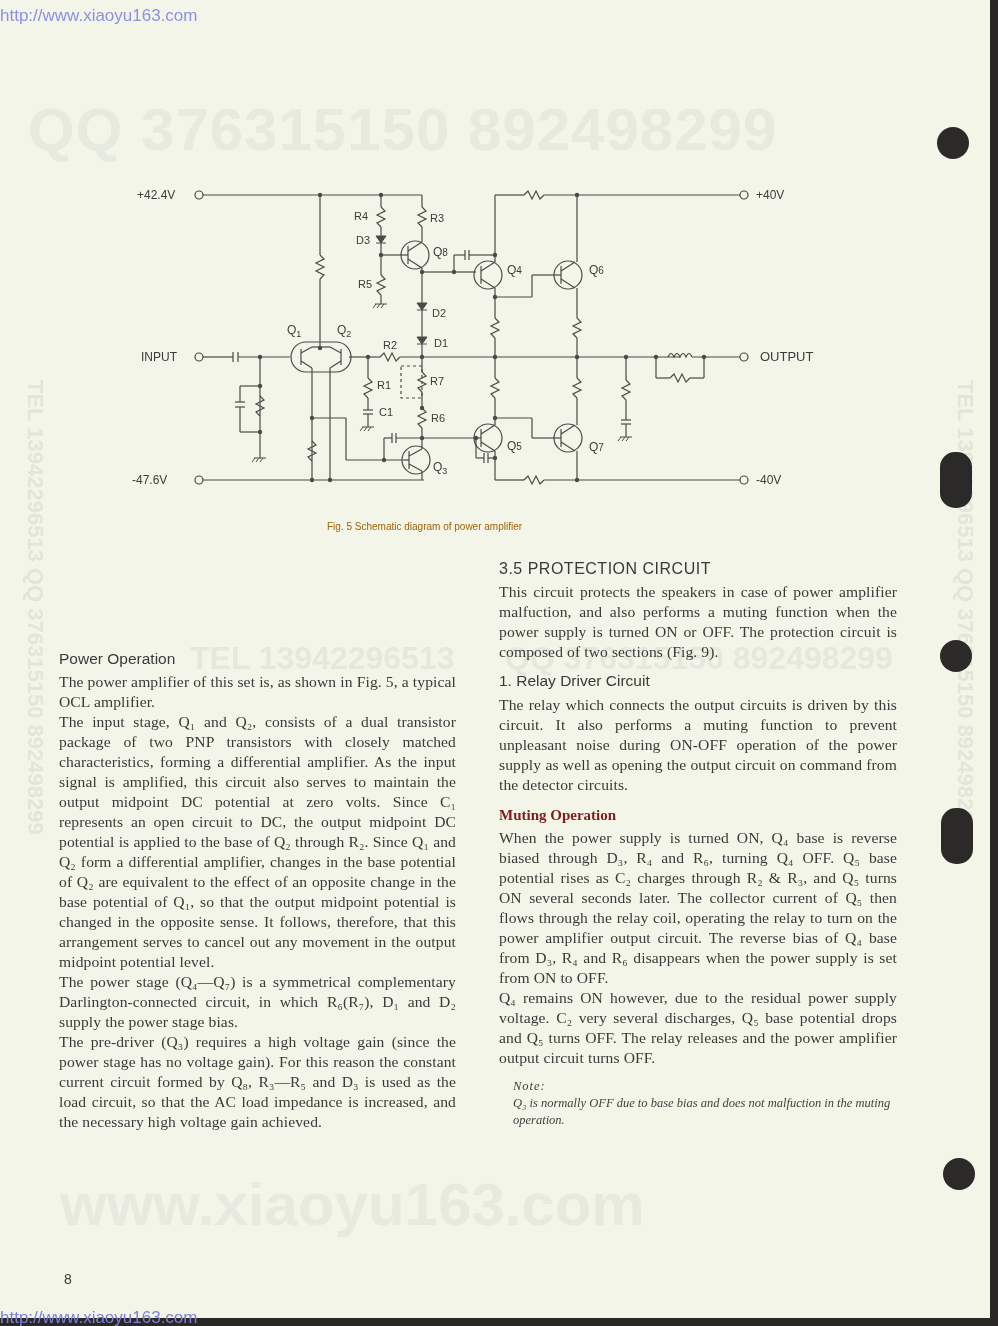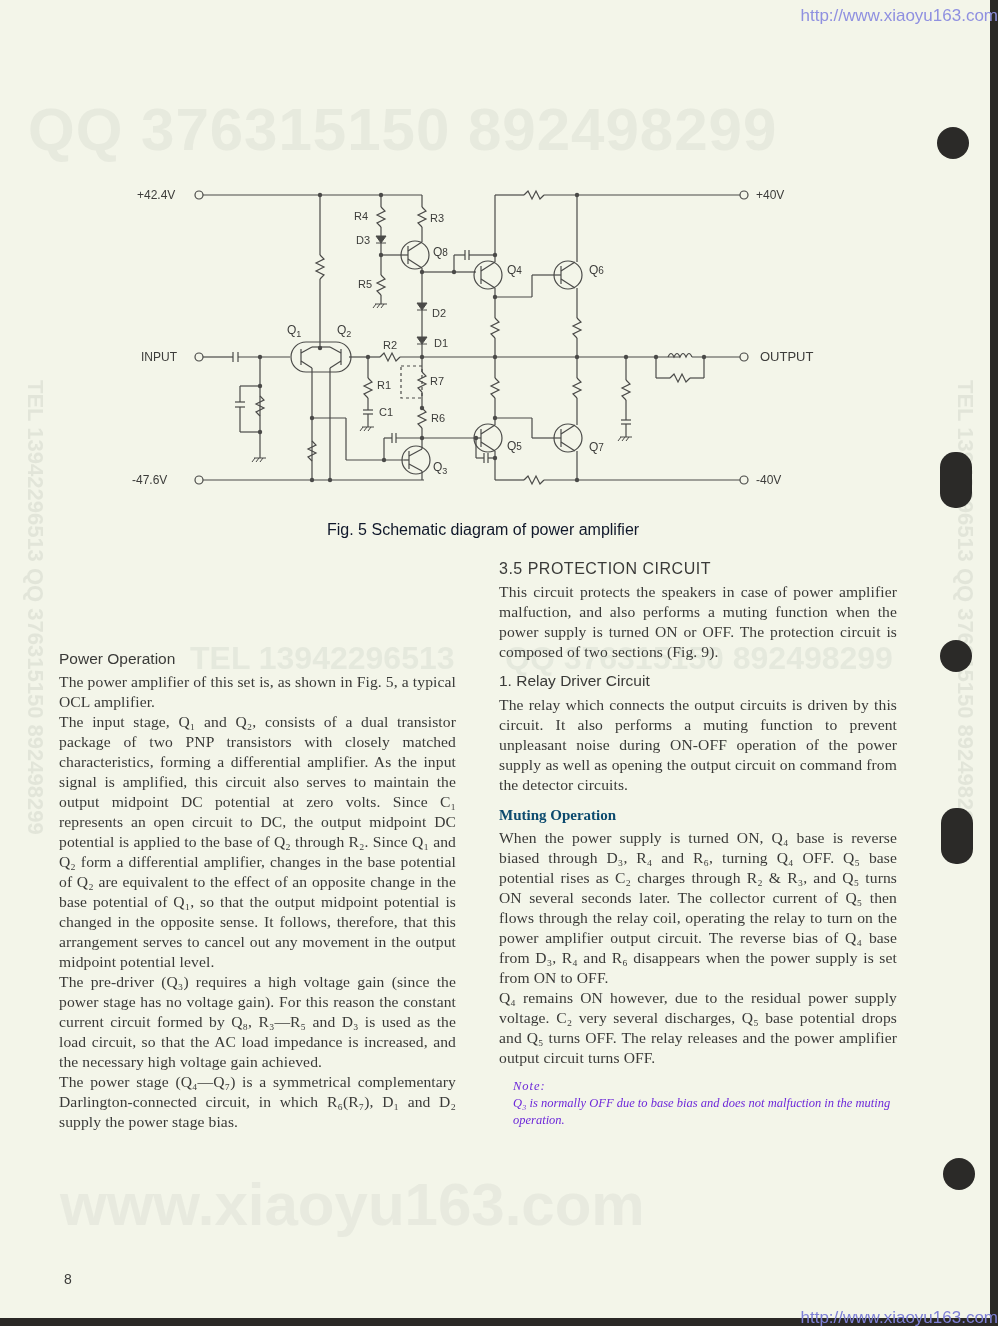--- a/index.html
+++ b/index.html
@@ -5,21 +5,21 @@
   html, body { margin: 0; padding: 0; }
   body {
     width: 998px; height: 1326px; position: relative; overflow: hidden;
     background: #2a2826;
   }
   .page {
     position: absolute; left: 0; top: 0; width: 990px; height: 1318px;
     background: #f3f5e9;
   }
   .watermark-url {
-    position: absolute; left: 0; width: 998px; text-align: right;
+    position: absolute; left: 0; width: 998px; text-align: left;
     font-family: "Liberation Sans", sans-serif; font-size: 17px; color: #8f90e0;
   }
   .wm-top { top: 6px; }
   .wm-bottom { top: 1308px; color: #7e80d6; }
   .wm-big {
     position: absolute; font-family: "Liberation Sans", sans-serif; font-weight: bold;
     color: rgba(200,205,195,0.28); white-space: nowrap;
   }
   .wm-qq-top { left: 28px; top: 95px; font-size: 60px; letter-spacing: 1px; }
   .wm-vert {
@@ -35,41 +35,41 @@
 
   .hole { position: absolute; background: #2b2a28; }
   .hole-round { border-radius: 50%; width: 32px; height: 32px; }
   .hole-oval { width: 32px; height: 56px; border-radius: 15px; }
 
   .schematic { position: absolute; left: 0; top: 170px; width: 998px; height: 340px; }
   .schematic text { font-family: "Liberation Sans", sans-serif; fill: #3c3c3a; }
 
   .caption {
     position: absolute; left: 327px; top: 521px;
-    font-family: "Liberation Sans", sans-serif; font-size: 16px; color: #0f172a;
+    font-family: "Liberation Sans", sans-serif; font-size: 10px; color: #a16207;
   }
 
   .col { position: absolute; font-family: "Liberation Serif", serif; color: #3a3a38; }
   .left-col { left: 59px; top: 650px; width: 397px; }
   .right-col { left: 499px; top: 560px; width: 398px; }
 
   .h-sans {
     font-family: "Liberation Sans", sans-serif; color: #3a3a38;
   }
   .h-section { font-size: 16px; letter-spacing: 0.5px; margin: 0 0 4px 0; }
   .h-sub { font-size: 15.5px; margin: 10px 0 5px 0; }
   .h-power { font-size: 15.5px; margin: 0 0 4px 0; }
-  .h-serif-bold { font-family: "Liberation Serif", serif; font-weight: bold; font-size: 15px; margin: 12px 0 4px 0; color: #0c4a6e;}
+  .h-serif-bold { font-family: "Liberation Serif", serif; font-weight: bold; font-size: 15px; margin: 12px 0 4px 0; color: #7f1d1d;}
 
   .para {
     font-size: 15.6px; line-height: 20px; text-align: justify; margin: 0;
     letter-spacing: 0.1px;
   }
 
-  .note { margin-top: 10px; padding-left: 14px; font-style: italic; font-size: 12.5px; line-height: 17px; color: #6d28d9; }
+  .note { margin-top: 10px; padding-left: 14px; font-style: italic; font-size: 12.5px; line-height: 17px; color: #404040; }
   .note-label { letter-spacing: 1px; }
 
   .page-number {
     position: absolute; left: 64px; top: 1271px;
     font-family: "Liberation Sans", sans-serif; font-size: 14px; color: #3c3c3a;
   }
 </style>
 </head>
 <body>
 
@@ -350,22 +350,22 @@
     <text x="430" y="385" font-size="11">R7</text>
     <text x="431" y="422" font-size="11">R6</text>
   </svg>
 
   <div class="caption">Fig. 5  Schematic diagram of power amplifier</div>
 
   <div class="col left-col">
     <div class="h-sans h-power">Power Operation</div>
     <p class="para">The power amplifier of this set is, as shown in Fig. 5, a typical OCL amplifier.</p>
     <p class="para">The input stage, Q₁ and Q₂, consists of a dual transistor package of two PNP transistors with closely matched characteristics, forming a differential amplifier. As the input signal is amplified, this circuit also serves to maintain the output midpoint DC potential at zero volts. Since C₁ represents an open circuit to DC, the output midpoint DC potential is applied to the base of Q₂ through R₂. Since Q₁ and Q₂ form a differential amplifier, changes in the base potential of Q₂ are equivalent to the effect of an opposite change in the base potential of Q₁, so that the output midpoint potential is changed in the opposite sense. It follows, therefore, that this arrangement serves to cancel out any movement in the output midpoint potential level.</p>
+    <p class="para">The power stage (Q₄—Q₇) is a symmetrical complementary Darlington-connected circuit, in which R₆(R₇), D₁ and D₂ supply the power stage bias.</p>
     <p class="para">The pre-driver (Q₃) requires a high voltage gain (since the power stage has no voltage gain). For this reason the constant current circuit formed by Q₈, R₃—R₅ and D₃ is used as the load circuit, so that the AC load impedance is increased, and the necessary high voltage gain achieved.</p>
-    <p class="para">The power stage (Q₄—Q₇) is a symmetrical complementary Darlington-connected circuit, in which R₆(R₇), D₁ and D₂ supply the power stage bias.</p>
   </div>
 
   <div class="col right-col">
     <div class="h-sans h-section">3.5  PROTECTION CIRCUIT</div>
     <p class="para">This circuit protects the speakers in case of power amplifier malfuction, and also performs a muting function when the power supply is turned ON or OFF. The protection circuit is composed of two sections (Fig. 9).</p>
     <div class="h-sans h-sub">1. Relay Driver Circuit</div>
     <p class="para">The relay which connects the output circuits is driven by this circuit. It also performs a muting function to prevent unpleasant noise during ON-OFF operation of the power supply as well as opening the output circuit on command from the detector circuits.</p>
     <div class="h-serif-bold">Muting Operation</div>
     <p class="para">When the power supply is turned ON, Q₄ base is reverse biased through D₃, R₄ and R₆, turning Q₄ OFF. Q₅ base potential rises as C₂ charges through R₂ &amp; R₃, and Q₅ turns ON several seconds later. The collector current of Q₅ then flows through the relay coil, operating the relay to turn on the power amplifier output circuit. The reverse bias of Q₄ base from D₃, R₄ and R₆ disappears when the power supply is set from ON to OFF.</p>
     <p class="para">Q₄ remains ON however, due to the residual power supply voltage. C₂ very several discharges, Q₅ base potential drops and Q₅ turns OFF. The relay releases and the power amplifier output circuit turns OFF.</p>

